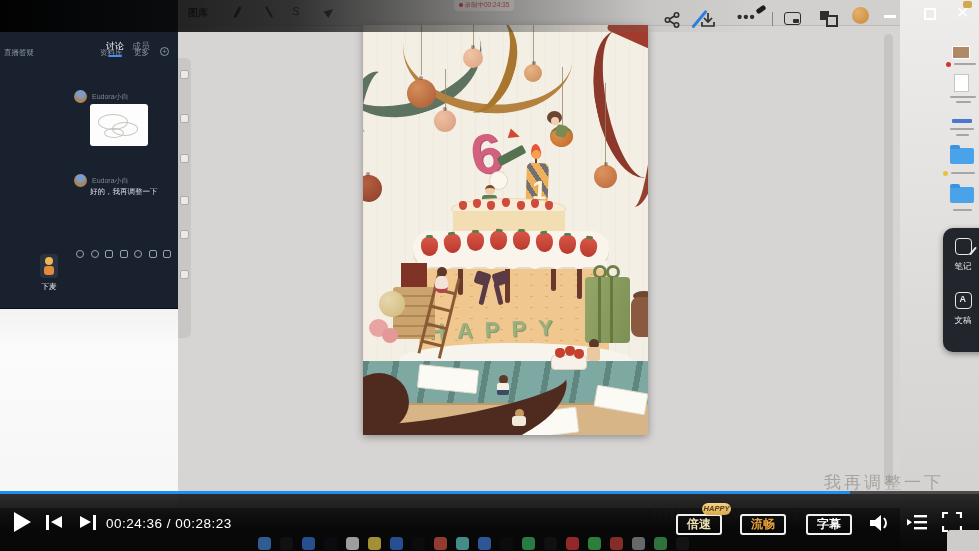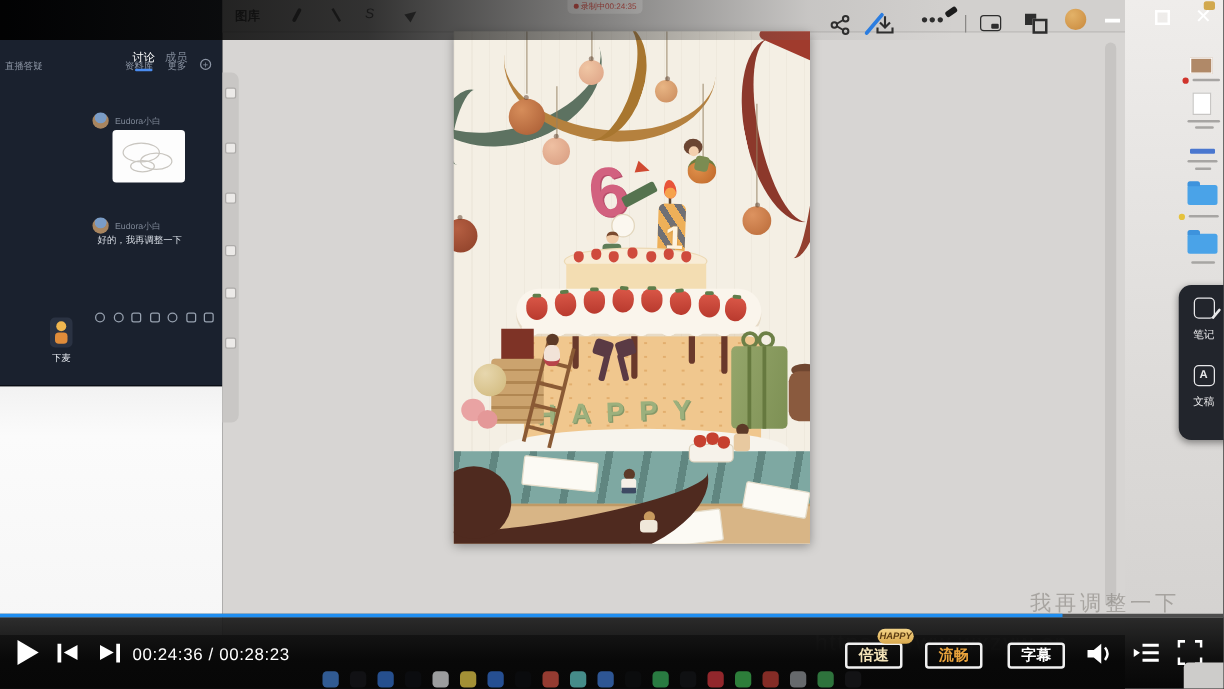--- a/index.html
+++ b/index.html
@@ -16,21 +16,21 @@
   #ca-subpanel { left:0; top:46px; width:66px; height:256px; background:#121826; border-right:1px solid #0d1220; }
   #ca-rec { position:absolute; left:26px; top:30px; font-size:7.5px; color:#e05a5a; white-space:nowrap; }
   #ca-rec::before { content:""; display:inline-block; width:4px; height:4px; border-radius:50%; background:#e05a5a; margin-right:3px; vertical-align:1px; }
   .ca-tab { position:absolute; top:40px; font-size:9px; color:#7e8796; }
   .ca-tab.active { color:#fff; }
   .ca-tab.active::after { content:""; position:absolute; left:2px; right:2px; bottom:-4px; height:2px; background:#4a8cf0; border-radius:1px; }
   .msg { position:absolute; left:74px; width:100px; }
   .msg .av { position:absolute; left:0; top:0; width:13px; height:13px; border-radius:50%;
     background:radial-gradient(circle at 50% 30%, #7a9cc6 0 40%, #a8855f 45% 100%); }
   .msg .nm { position:absolute; left:18px; top:2px; font-size:7px; color:#7e8796; white-space:nowrap; }
-  .msg .tx { position:absolute; left:4px; top:13px; font-size:7.5px; color:#d9dee6; white-space:nowrap;text-align:right; }
+  .msg .tx { position:absolute; left:16px; top:13px; font-size:7.5px; color:#d9dee6; white-space:nowrap;text-align:right; }
   #msg-img { position:absolute; left:16px; top:14px; width:58px; height:42px; background:#fdfdfd; border-radius:3px; overflow:hidden; }
   #msg-img i { position:absolute; border:1px solid #c9c6c0; border-radius:50%; }
   .ca-toolbar { left:76px; top:250px; width:100px; height:12px; display:flex; gap:6.5px; }
   .ca-ic { width:8px; height:8px; border:1.1px solid #98a2b0; }
   .ca-ic.c { border-radius:50%; } .ca-ic.s { border-radius:2px; }
   #mic-btn { left:32px; top:254px; width:34px; height:44px; text-align:center; }
   #mic-fig { position:absolute; left:8px; top:0; width:18px; height:24px; background:#2a3242; border-radius:4px; }
   #mic-fig .head { position:absolute; left:5px; top:3px; width:8px; height:8px; border-radius:50%; background:#f0b64f; }
   #mic-fig .bod { position:absolute; left:4px; top:12px; width:10px; height:9px; border-radius:3px; background:#e08c3a; }
   #mic-label { position:absolute; left:0; top:28px; width:34px; font-size:7.5px; color:#e8ecf2; }

